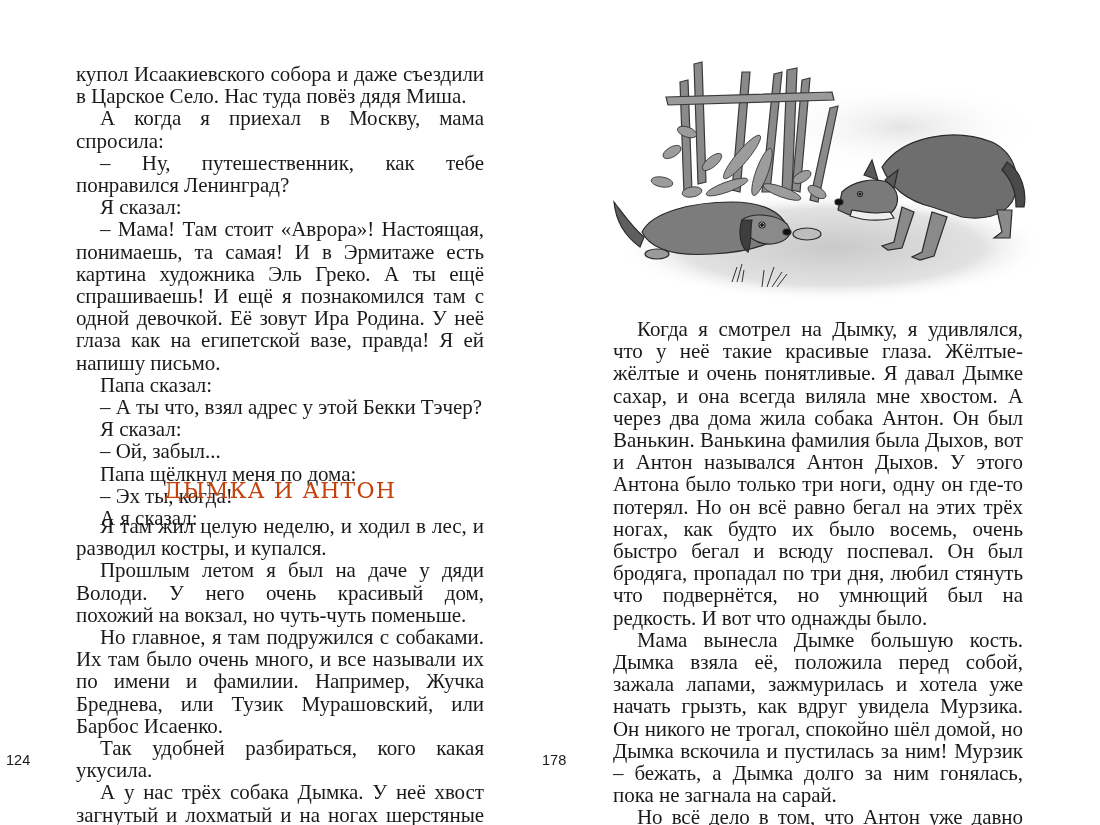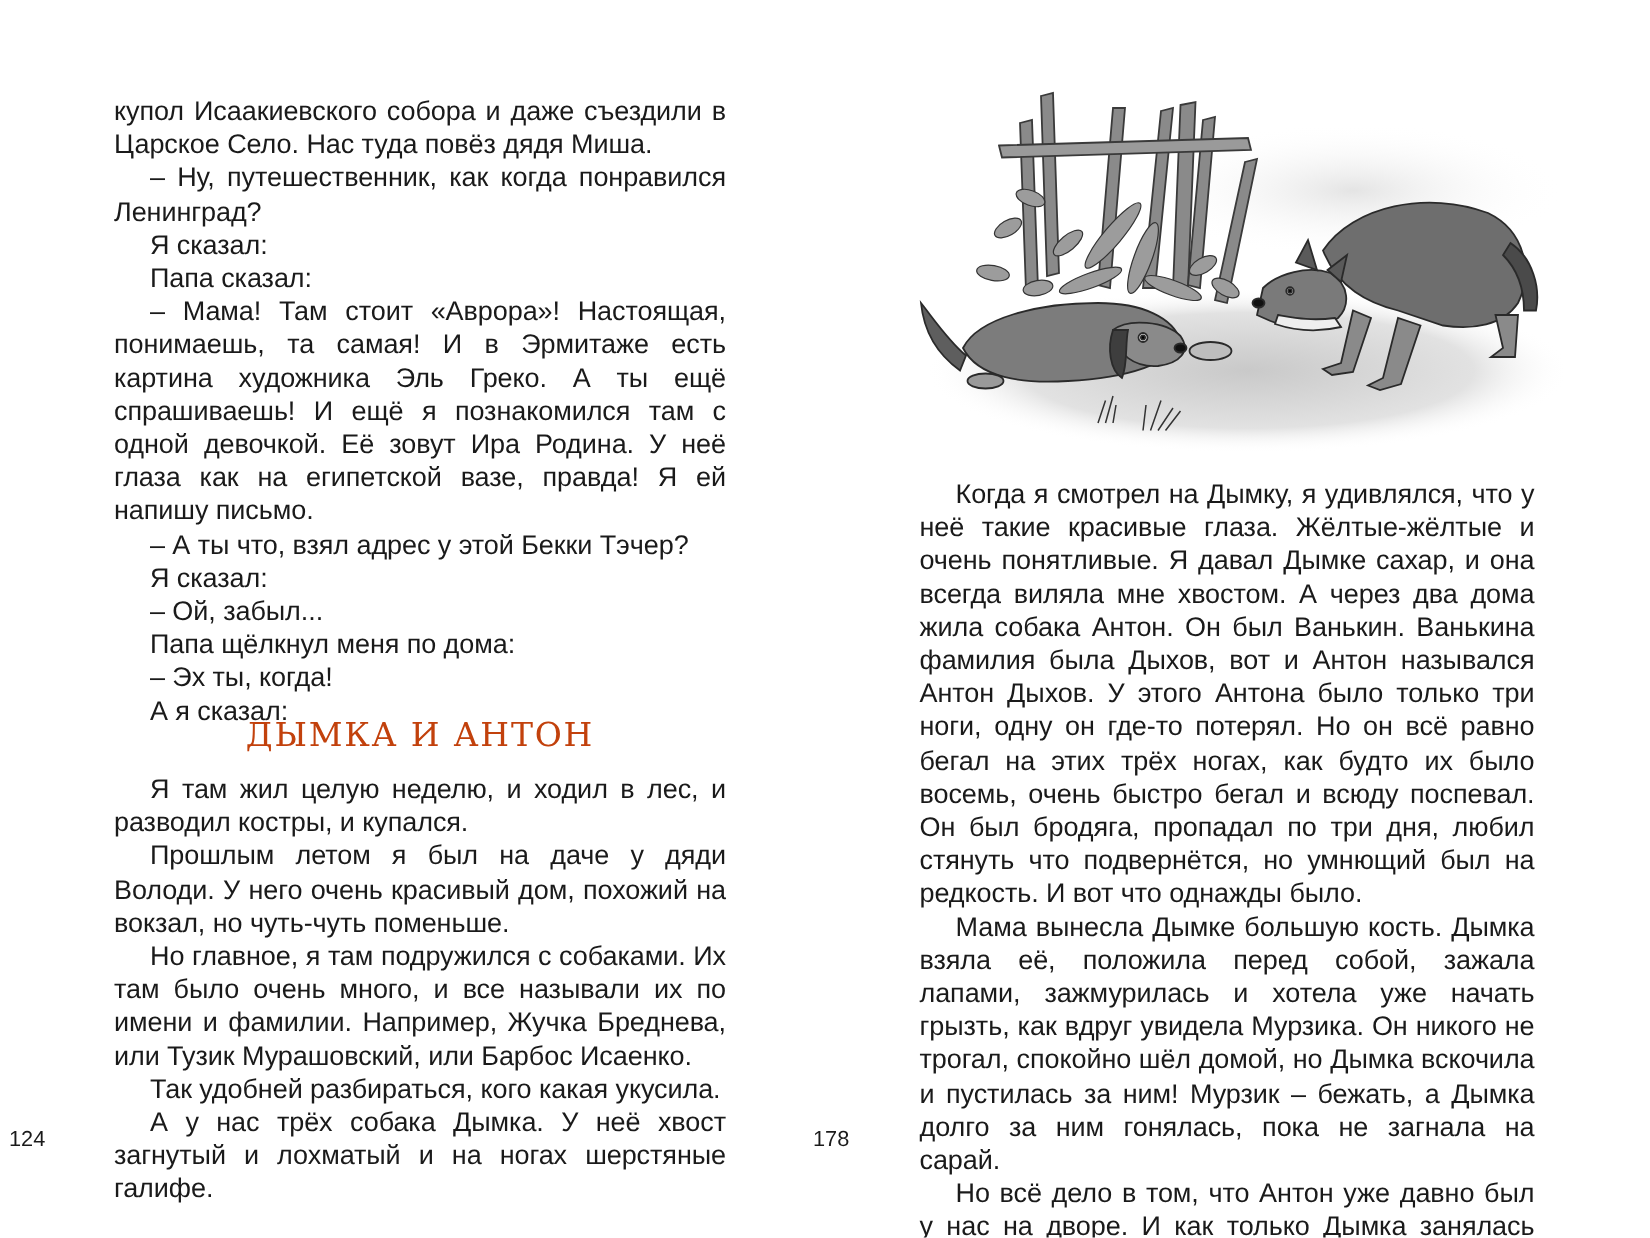--- a/index.html
+++ b/index.html
@@ -4,22 +4,22 @@
 <style>
   html, body { margin: 0; padding: 0; }
   body {
     width: 1100px; height: 825px; background: #ffffff; position: relative; overflow: hidden;
     font-family: "Liberation Sans", sans-serif; color: #1a1a1a;
   }
   .page { position: absolute; top: 0; height: 825px; }
   .page-left { left: 0; width: 550px; }
   .page-right { left: 550px; width: 550px; }
   .text-block {
-    position: absolute; font-size: 18px; line-height: 22.2px; text-align: justify;
-    hyphens: manual; letter-spacing: -0.05px;
+    position: absolute; font-size: 21px; line-height: 22.2px; text-align: justify;
+    hyphens: manual; letter-spacing: -0.05px; font-family: Liberation Serif, serif;
   }
   .left-top { left: 76px; top: 63px; width: 408px; }
   .left-bottom { left: 76px; top: 515px; width: 408px; }
   .right-block { left: 63px; top: 318px; width: 410px; }
   .text-block p { margin: 0; }
   .text-block p.indent { text-indent: 24px; }
   .chapter-title {
     position: absolute; left: 76px; top: 478px; width: 408px; text-align: center;
     font-family: "DejaVu Serif", serif; font-size: 22px; letter-spacing: 1.2px; font-weight: normal;
     color: #c2410c; margin: 0;
@@ -33,24 +33,25 @@
     position: absolute; left: 52px; top: 42px; width: 440px; height: 268px;
   }
   .illustration svg { width: 100%; height: 100%; display: block; }
 </style>
 </head>
 <body>
 
 <div class="page page-left">
   <div class="text-block left-top">
     <p>купол Исаакиевского собора и даже съездили в Царское Село. Нас туда повёз дядя Миша.</p>
-    <p class="indent">– Ну, путешественник, как когда понравился Ленинград?</p>
+    <p class="indent">А когда я приехал в Москву, мама спросила:</p>
+    <p class="indent">– Ну, путешественник, как тебе понравился Ленинград?</p>
     <p class="indent">Я сказал:</p>
+    <p class="indent">– Мама! Там стоит «Аврора»! Настоящая, понимаешь, та самая! И в Эрмитаже есть картина художника Эль Греко. А ты ещё спрашиваешь! И ещё я познакомился там с одной девочкой. Её зовут Ира Родина. У неё глаза как на египетской вазе, правда! Я ей напишу письмо.</p>
     <p class="indent">Папа сказал:</p>
-    <p class="indent">– Мама! Там стоит «Аврора»! Настоящая, понимаешь, та самая! И в Эрмитаже есть картина художника Эль Греко. А ты ещё спрашиваешь! И ещё я познакомился там с одной девочкой. Её зовут Ира Родина. У неё глаза как на египетской вазе, правда! Я ей напишу письмо.</p>
     <p class="indent">– А ты что, взял адрес у этой Бекки Тэчер?</p>
     <p class="indent">Я сказал:</p>
     <p class="indent">– Ой, забыл...</p>
     <p class="indent">Папа щёлкнул меня по дома:</p>
     <p class="indent">– Эх ты, когда!</p>
     <p class="indent">А я сказал:</p>
   </div>
 
   <h2 class="chapter-title">ДЫМКА И АНТОН</h2>
 

